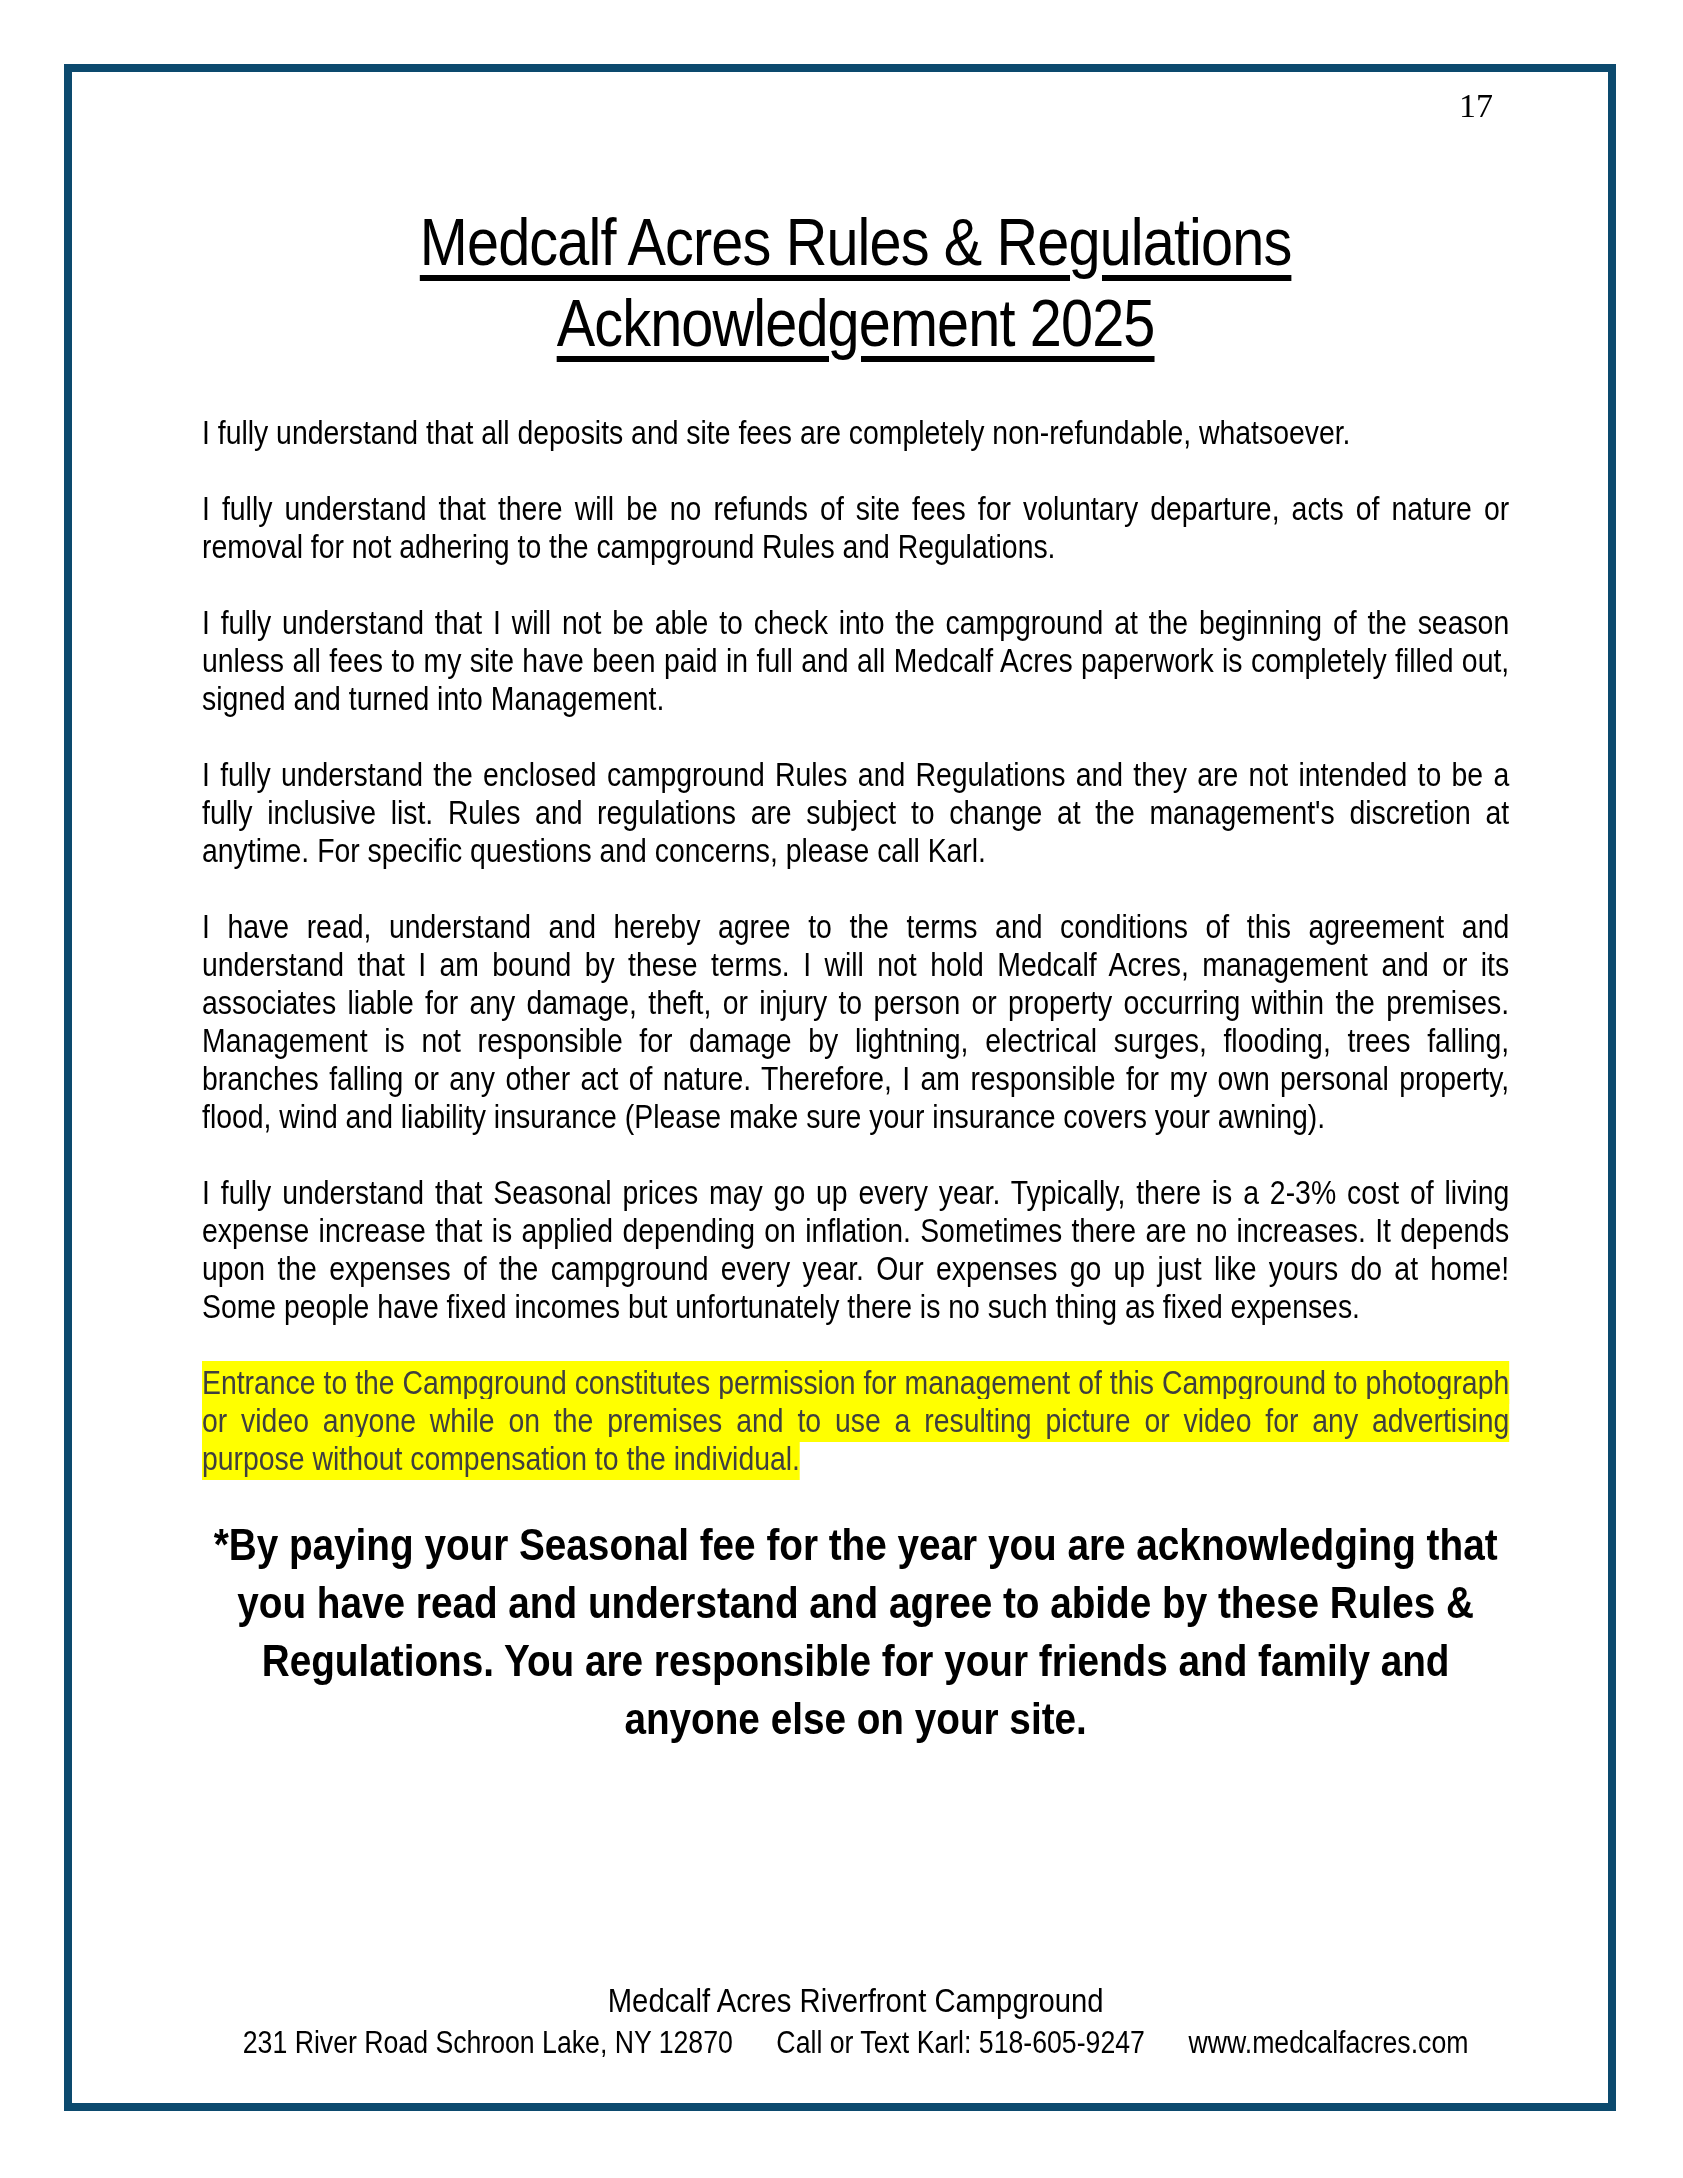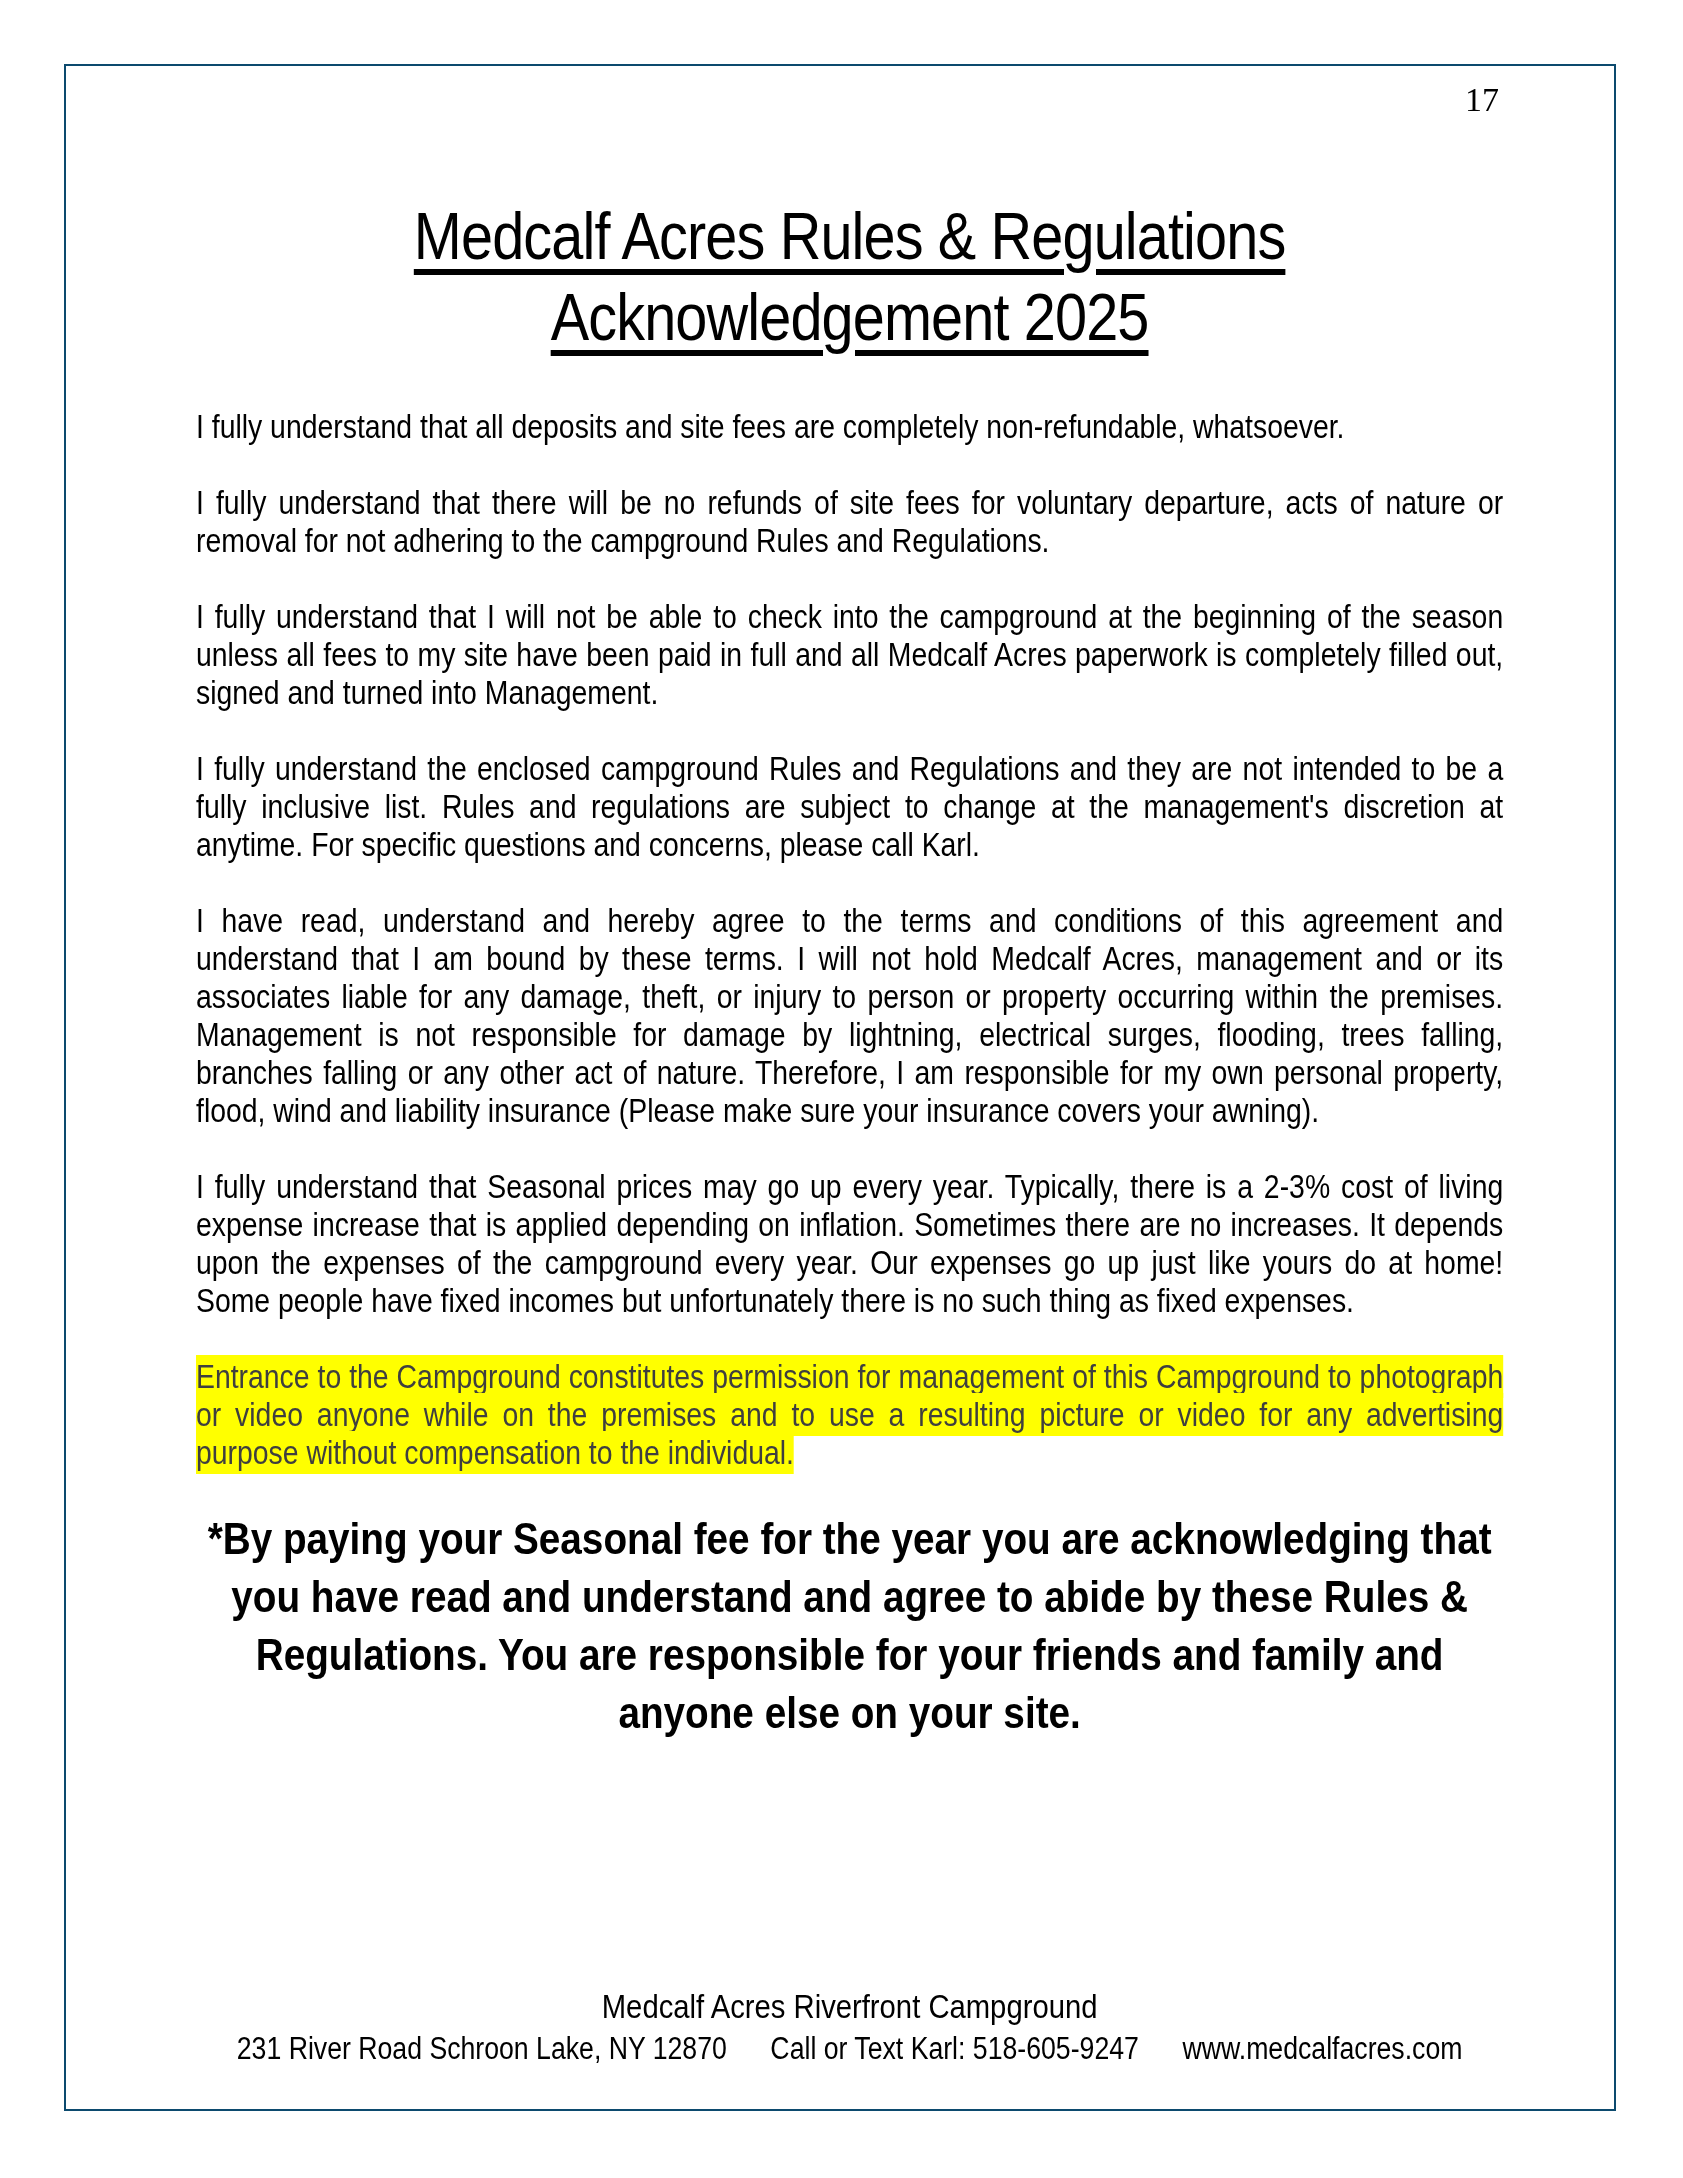--- a/index.html
+++ b/index.html
@@ -14,21 +14,21 @@
     overflow: hidden;
     font-family: "Liberation Sans", sans-serif;
     color: #000000;
   }
   .page-frame {
     position: absolute;
     left: 64px;
     top: 64px;
     width: 1552px;
     height: 2047px;
-    border: 2px solid #0c4a6e;
+    border: 8px solid #0c4a6e;
     box-sizing: border-box;
     background: #ffffff;
   }
   .page-number {
     position: absolute;
     top: 14px;
     right: 115px;
     font-family: "Liberation Serif", serif;
     font-size: 34px;
     line-height: 40px;

